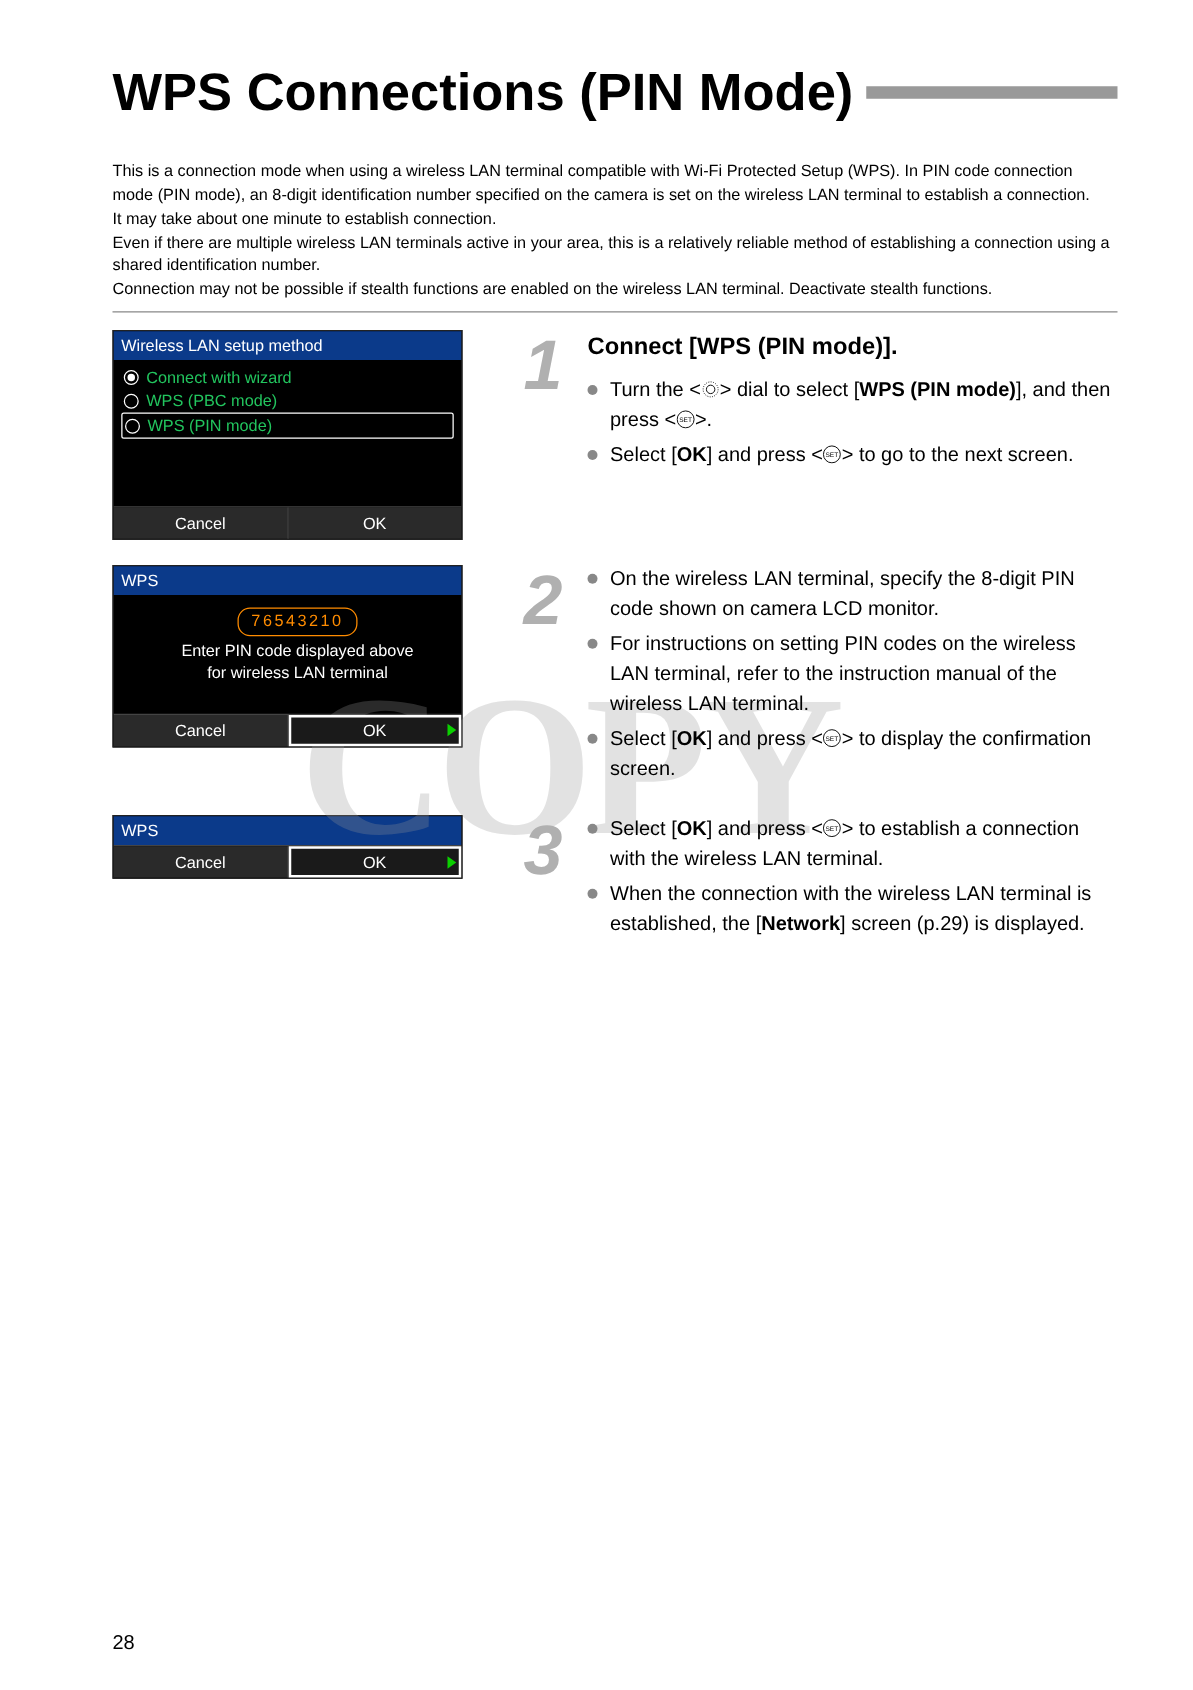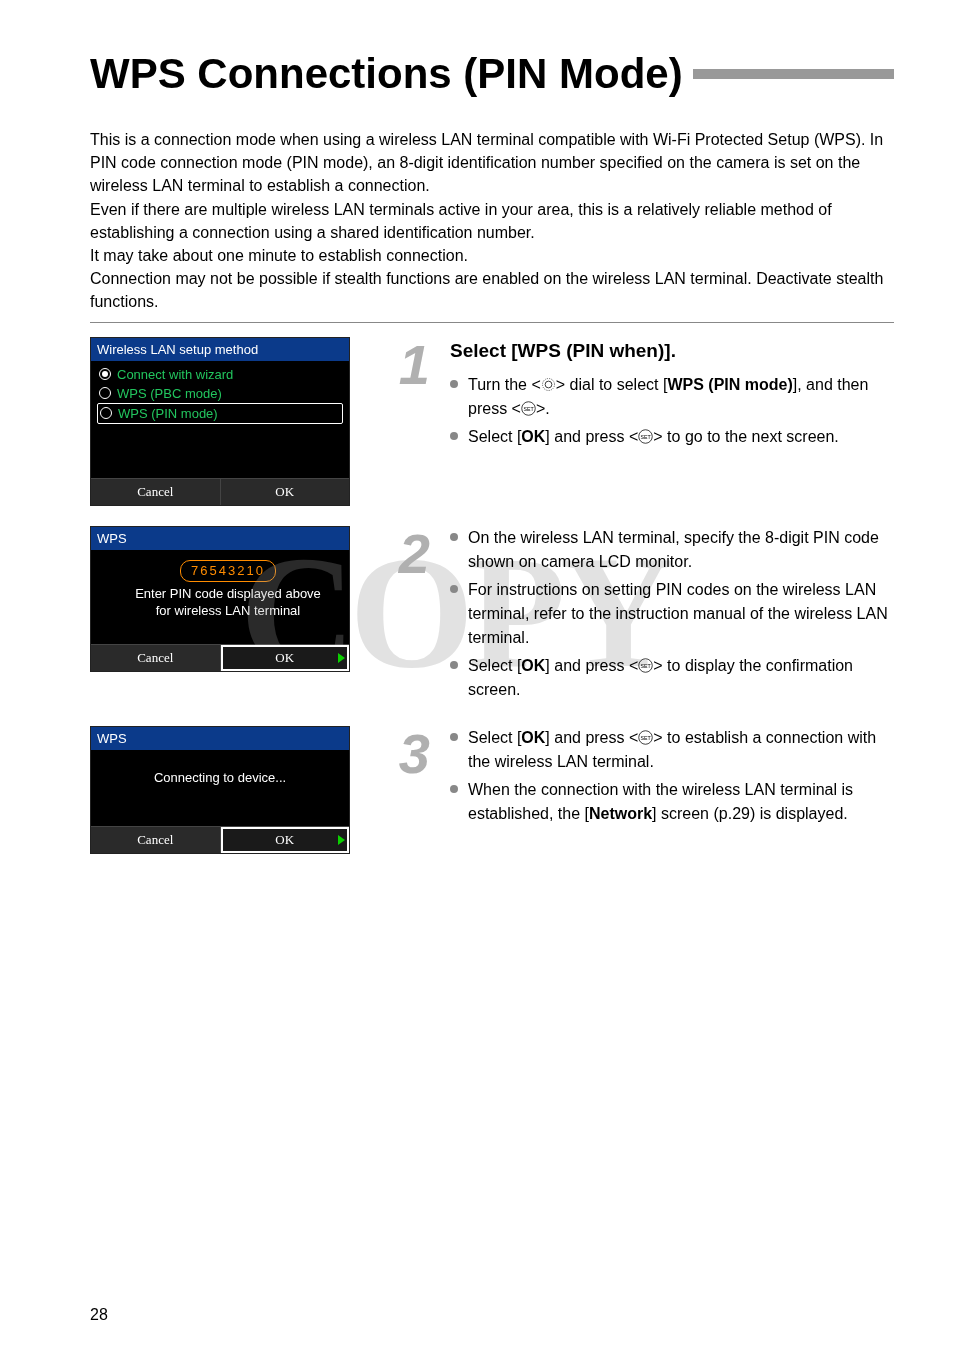--- a/index.html
+++ b/index.html
@@ -29,41 +29,41 @@
     font-weight: bold;
     white-space: nowrap;
   }
   .title-bar {
     flex: 1;
     height: 10px;
     background: #999;
     margin-left: 10px;
   }
   .intro {
-    font-size: 16px;
+    font-size: 13px;
     line-height: 1.45;
   }
   .intro .bold { font-weight: normal; }
   .hr {
     border: none;
     border-top: 1px solid #888;
     margin: 8px 0 14px 0;
   }
   .content {
     display: flex;
     flex-direction: column;
     gap: 20px;
   }
   .step-row {
     display: flex;
     gap: 20px;
     align-items: flex-start;
   }
   .lcd {
-    width: 260px;
+    width: 280px;
     flex-shrink: 0;
   }
   .lcd-box {
     background: #000;
     border: 1px solid #222;
     color: #fff;
     font-family: Arial, sans-serif;
     font-size: 13px;
   }
   .lcd-title {
@@ -97,21 +97,20 @@
     content: "";
     position: absolute;
     width: 6px; height: 6px;
     background: #fff;
     top: 2px; left: 2px;
     border-radius: 50%;
   }
   .lcd-buttons {
     display: flex;
     border-top: 1px solid #444;
-    font-family: Liberation Serif, serif;
   }
   .lcd-btn {
     flex: 1;
     text-align: center;
     color: #fff;
     padding: 5px 0;
     background: #2a2a2a;
     border-right: 1px solid #444;
     position: relative;
   }
@@ -224,22 +223,22 @@
 <body>
 
 <div class="page">
   <div class="title-row">
     <div class="title-text">WPS Connections (PIN Mode)</div>
     <div class="title-bar"></div>
   </div>
 
   <div class="intro">
     <div>This is a connection mode when using a wireless LAN terminal compatible with Wi-Fi Protected Setup (WPS). In PIN code connection mode (PIN mode), an 8-digit identification number specified on the camera is set on the wireless LAN terminal to establish a connection.</div>
+    <div>It may take about one minute to establish connection.</div>
     <div>Even if there are multiple wireless LAN terminals active in your area, this is a relatively reliable method of establishing a connection using a shared identification number.</div>
-    <div>It may take about one minute to establish connection.</div>
     <div class="bold">Connection may not be possible if stealth functions are enabled on the wireless LAN terminal. Deactivate stealth functions.</div>
   </div>
 
   <hr class="hr">
 
   <div class="watermark">COPY</div>
 
   <div class="content">
 
     <div class="step-row">
@@ -266,21 +265,21 @@
             <div class="lcd-btn">OK</div>
           </div>
         </div>
       </div>
 
       <div class="step-num-col">
         <div class="step-num">1</div>
       </div>
 
       <div class="step-text">
-        <div class="step-heading">Select [WPS (PIN when)].</div>
+        <div class="step-heading">Connect [WPS (PIN mode)].</div>
         <ul class="bullets">
           <li>
             <span>Turn the &lt;</span><span class="icon-dial">
                 <svg viewBox="0 0 20 20">
                   <circle cx="10" cy="10" r="8" fill="none" stroke="#000" stroke-width="1" stroke-dasharray="1 1.5"></circle>
                   <circle cx="10" cy="10" r="4.5" fill="none" stroke="#000" stroke-width="1"></circle>
                 </svg>
               </span><span>&gt; dial to select [</span><b>WPS (PIN mode)</b><span>], and then press &lt;</span><span class="icon-set">
                 <svg viewBox="0 0 20 20">
                   <circle cx="10" cy="10" r="9" fill="none" stroke="#000" stroke-width="1"></circle>
@@ -336,23 +335,20 @@
               </span><span>&gt; to display the confirmation screen.</span>
           </li>
         </ul>
       </div>
     </div>
 
     <div class="step-row">
       <div class="lcd">
         <div class="lcd-box">
           <div class="lcd-title">WPS</div>
-          <div class="wps-center big-pad">
-            <div>Connecting to device...</div>
-          </div>
           <div class="lcd-buttons">
             <div class="lcd-btn">Cancel</div>
             <div class="lcd-btn highlight">
               <span>OK</span>
               <span class="arrow"></span>
             </div>
           </div>
         </div>
       </div>
 

